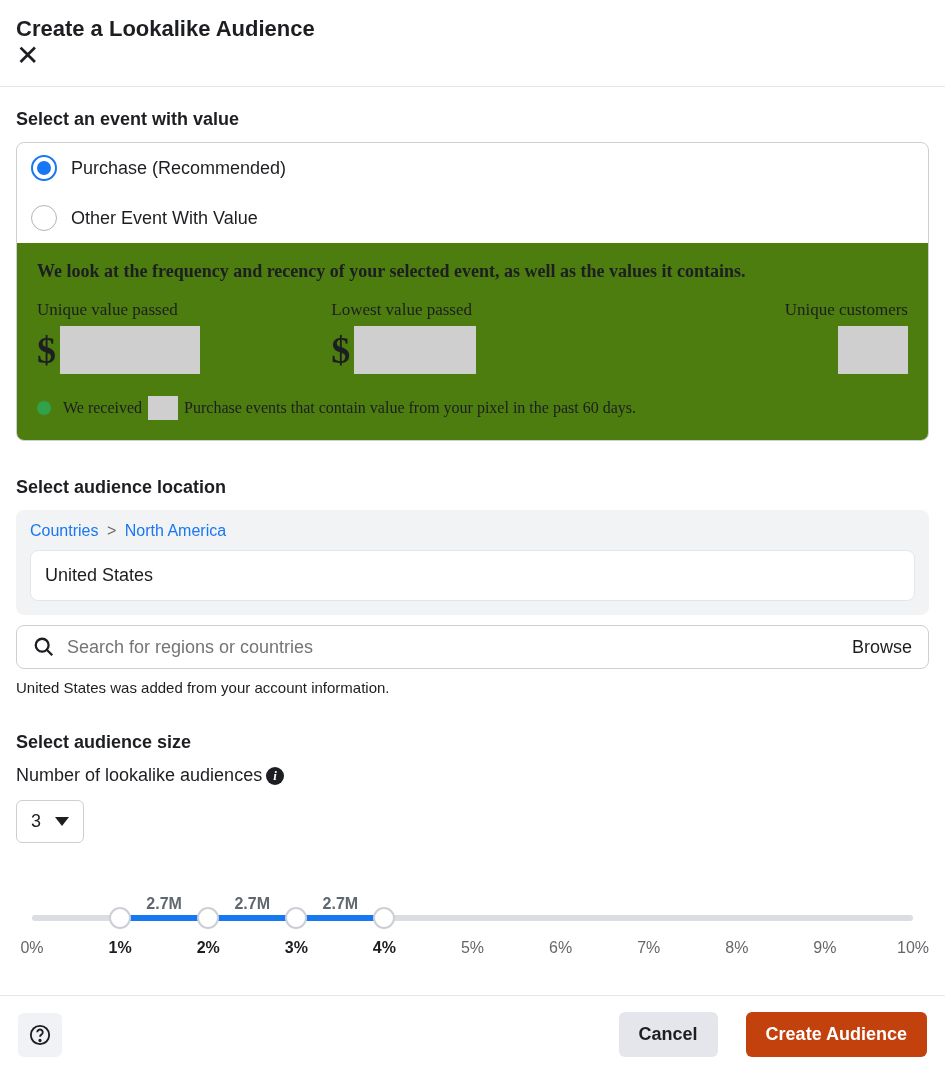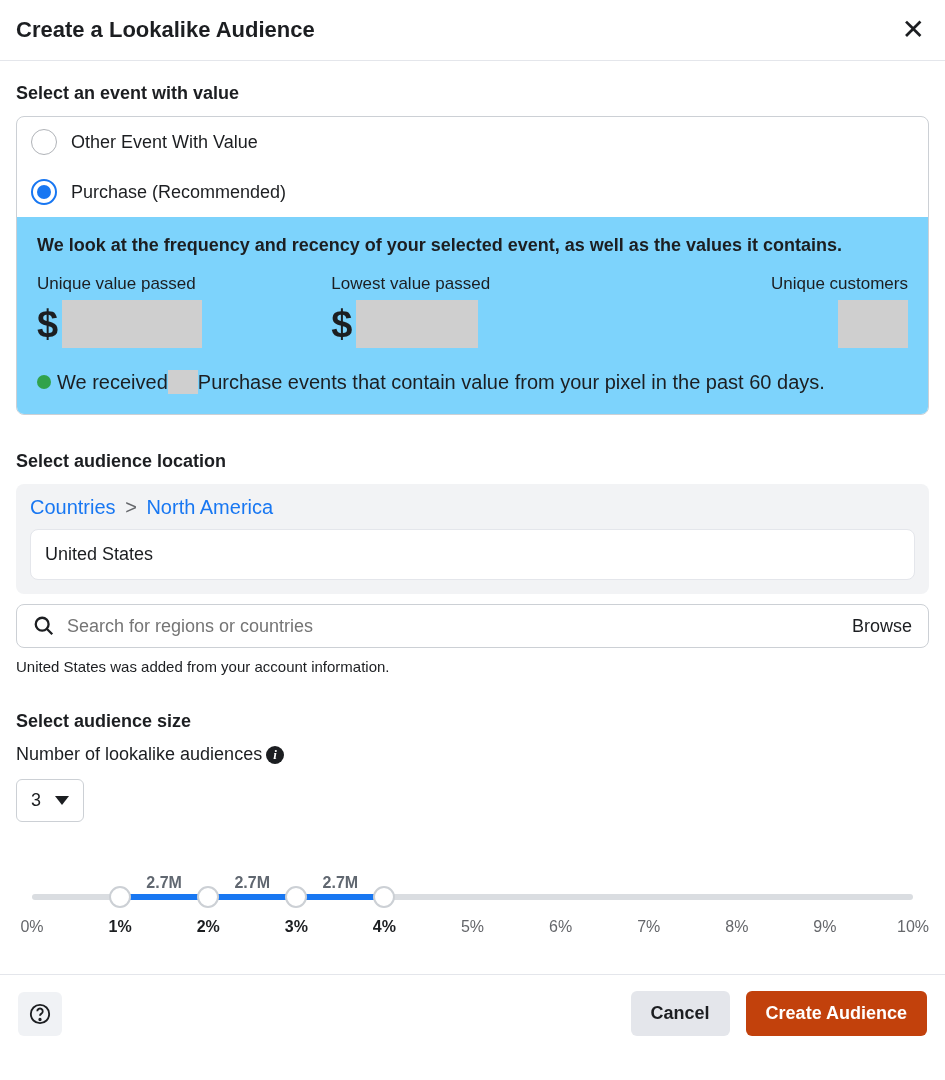--- a/index.html
+++ b/index.html
@@ -1,45 +1,45 @@
 <!DOCTYPE html>
 <html><head>
   <meta charset="utf-8">
   <style>
     * { box-sizing: border-box; margin: 0; padding: 0; }
     body { font-family: Helvetica, Arial, sans-serif; color: #1c1e21; width: 945px; background: #fff; }
-    .modal-header { display: flex; justify-content: space-between; align-items: center; padding: 16px 20px 16px 16px; border-bottom: 1px solid #e4e6eb; }
+    .modal-header { display: flex; justify-content: space-between; align-items: flex-start; padding: 16px 20px 16px 16px; border-bottom: 1px solid #e4e6eb; flex-direction: column; }
     .modal-title { font-size: 22px; font-weight: 700; }
     .close-x { font-size: 28px; font-weight: 400; cursor: pointer; line-height: 1; }
     .content { padding: 18px 16px 0 16px; }
     .section-title { font-size: 18px; font-weight: 700; margin-bottom: 12px; margin-top: 4px; }
     .card { border: 1px solid #ccd0d5; border-radius: 8px; overflow: hidden; }
     .radio-row { display: flex; align-items: center; padding: 12px 14px; gap: 14px; }
     .radio-outer { width: 26px; height: 26px; border-radius: 50%; border: 1px solid #b0b3b8; display: flex; align-items: center; justify-content: center; }
     .radio-outer.selected { border: 2px solid #1877f2; }
     .radio-inner { width: 14px; height: 14px; border-radius: 50%; background: #1877f2; }
     .radio-label { font-size: 18px; }
-    .info-panel { background: #7dd3fc; padding: 18px 20px 20px 20px; }
+    .info-panel { background: #4d7c0f; padding: 18px 20px 20px 20px; font-family: Liberation Serif, serif; }
     .info-heading { font-size: 18px; font-weight: 700; margin-bottom: 18px; }
     .stats-row { display: flex; gap: 12px; margin-bottom: 22px; }
     .stat-col { flex: 1; }
     .stat-col.right { text-align: right; }
     .stat-label { font-size: 17px; margin-bottom: 6px; }
     .stat-value-row { display: flex; align-items: center; }
     .stat-col.right .stat-value-row { justify-content: flex-end; }
     .dollar { font-size: 38px; font-weight: 600; margin-right: 4px; }
     .redacted { background: #cfcfcf; display: inline-block; }
     .redacted.wide { width: 140px; height: 48px; }
     .redacted.med { width: 122px; height: 48px; }
     .redacted.narrow { width: 70px; height: 48px; }
     .redacted.tiny { width: 30px; height: 24px; display: inline-block; vertical-align: middle; }
-    .events-line { font-size: 20px; display: flex; align-items: center; gap: 0; flex-wrap: wrap; }
+    .events-line { font-size: 16px; display: flex; align-items: center; gap: 6px; flex-wrap: wrap; }
     .green-dot { width: 14px; height: 14px; border-radius: 50%; background: #31a24c; display: inline-block; margin-right: 6px; }
     .location-card { background: #f2f3f5; border-radius: 8px; padding: 12px 14px 14px 14px; margin-bottom: 10px; }
-    .breadcrumb { font-size: 20px; margin-bottom: 10px; }
+    .breadcrumb { font-size: 16px; margin-bottom: 10px; }
     .breadcrumb .link { color: #1877f2; }
     .breadcrumb .sep { color: #65676b; margin: 0 4px; }
     .chip { background: #fff; border: 1px solid #e4e6eb; border-radius: 8px; padding: 14px 14px; font-size: 18px; }
     .search-box { border: 1px solid #ccd0d5; border-radius: 8px; display: flex; align-items: center; padding: 10px 16px; gap: 12px; }
     .search-icon svg { width: 22px; height: 22px; display:block; }
     .search-input { flex: 1; border: none; outline: none; font-size: 18px; color: #65676b; }
     .browse-text { font-size: 18px; }
     .helper-text { font-size: 15px; color: #1c1e21; margin-top: 10px; }
     .number-count-row { display: flex; align-items: center; gap: 4px; font-size: 18px; margin-bottom: 14px; }
     .info-icon { width: 18px; height: 18px; border-radius: 50%; background: #1c1e21; color: #fff; font-size: 13px; display: inline-flex; align-items: center; justify-content: center; font-weight: 700; font-style: italic; font-family: Georgia, serif; }
@@ -49,47 +49,47 @@
     .slider-labels { position: absolute; top: 0; left: 0; right: 0; }
     .size-label { position: absolute; transform: translateX(-50%); font-size: 16px; font-weight: 600; color: #606770; top: 16px; }
     .track { position: absolute; top: 36px; left: 0; right: 0; height: 6px; background: #dadde1; border-radius: 3px; }
     .track-fill { position: absolute; top: 36px; height: 6px; background: #1877f2; border-radius: 3px; }
     .handle { position: absolute; top: 28px; width: 22px; height: 22px; border-radius: 50%; background: #fff; border: 2px solid #ccd0d5; transform: translateX(-50%); }
     .ticks { position: absolute; top: 60px; left: 0; right: 0; }
     .tick { position: absolute; transform: translateX(-50%); font-size: 16px; color: #65676b; }
     .tick.bold { font-weight: 700; color: #1c1e21; }
     .footer { display: flex; justify-content: space-between; align-items: center; padding: 16px 18px; border-top: 1px solid #e4e6eb; margin-top: 16px; }
     .help-btn { width: 44px; height: 44px; border-radius: 6px; background: #f0f2f5; display: flex; align-items: center; justify-content: center; font-size: 22px; }
-    .footer-right { display: flex; gap: 16px; }
+    .footer-right { display: flex; gap: 28px; }
     .btn { padding: 12px 20px; border-radius: 6px; font-size: 18px; font-weight: 600; border: none; cursor: pointer; }
     .btn-secondary { background: #e4e6eb; color: #1c1e21; }
     .btn-primary { background: #c2410c; color: #fff; }
     .mt { margin-top: 36px; }
   </style>
 </head>
 <body>
 
 <div class="modal-header">
   <div class="modal-title">Create a Lookalike Audience</div>
   <div class="close-x">✕</div>
 </div>
 
 <div class="content">
 
   <div class="section-title">Select an event with value</div>
   <div class="card">
     <div class="radio-row">
-      <div class="radio-outer"></div>
-      <div class="radio-label">Other Event With Value</div>
-    </div>
-    <div class="radio-row">
       <div class="radio-outer selected">
           <div class="radio-inner"></div>
         </div>
       <div class="radio-label">Purchase (Recommended)</div>
+    </div>
+    <div class="radio-row">
+      <div class="radio-outer"></div>
+      <div class="radio-label">Other Event With Value</div>
     </div>
     <div class="info-panel">
       <div class="info-heading">We look at the frequency and recency of your selected event, as well as the values it contains.</div>
       <div class="stats-row">
         <div class="stat-col">
           <div class="stat-label">Unique value passed</div>
           <div class="stat-value-row">
               <span class="dollar">$</span>
               <span class="redacted wide"></span>
             </div>

